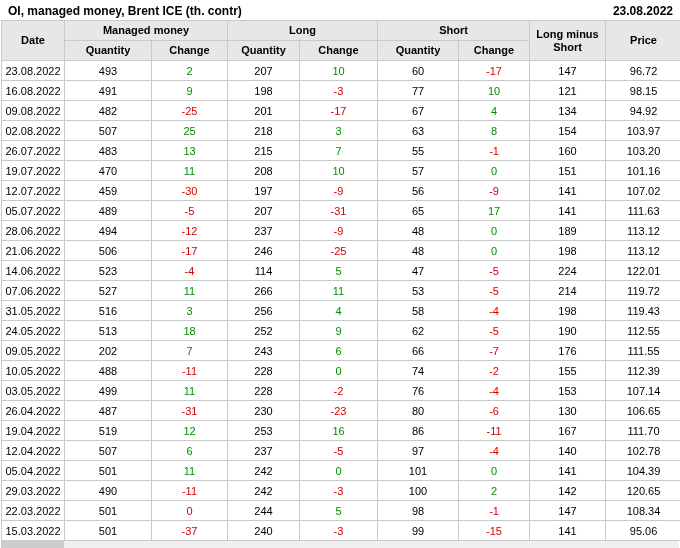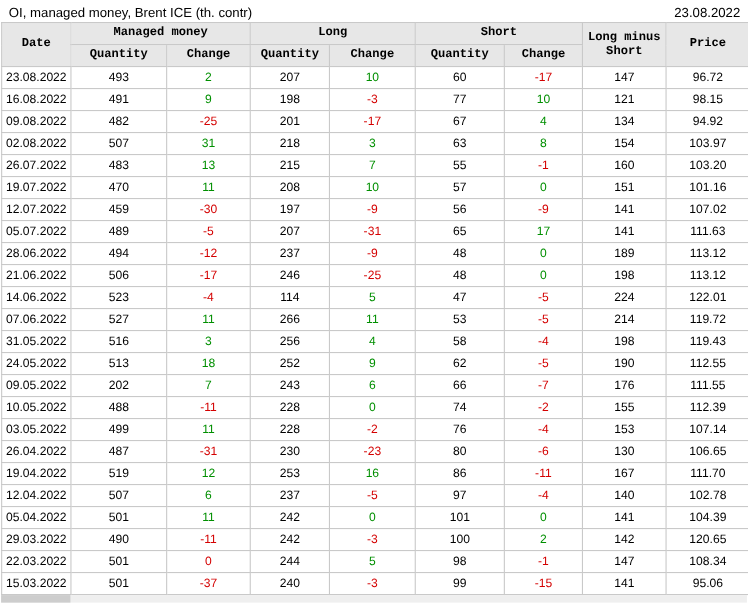--- a/index.html
+++ b/index.html
@@ -7,36 +7,35 @@
   body {
     width: 680px; height: 548px;
     font-family: "Liberation Sans", sans-serif;
     color: #000;
     overflow: hidden;
     position: relative;
   }
   .titlebar {
     display: flex; justify-content: space-between; align-items: center;
     height: 20px; padding: 2px 7px 0 8px;
-    font-size: 12px; font-weight: normal;
+    font-size: 12px; font-weight: bold;
   }
   .report-table {
     border-collapse: collapse; table-layout: fixed;
     width: 678px; margin-left: 1px;
   }
   .report-table th, .report-table td {
     border: 1px solid var(--border, #c9c9c9);
     text-align: center; vertical-align: middle;
     font-size: 11px; overflow: hidden; white-space: nowrap;
   }
   .report-table th {
     background: var(--header-bg, #e7e7e7);
     font-weight: bold; line-height: 13px; padding: 2px 1px;
     white-space: normal;
-    font-family: Liberation Mono, monospace;
   }
   .report-table thead tr { height: 20px; }
   .report-table tbody td { height: 20px; padding: 0 2px; }
   td.pos { color: var(--pos, #008f00); }
   td.neg { color: var(--neg, #d40000); margin-top: 32px; }
   .hscroll {
     position: absolute; left: 1px; bottom: 0;
     width: 678px; height: 7px; background: #efefef;
   }
   .hscroll .thumb {
@@ -112,21 +111,21 @@
         <td>201</td>
         <td class="neg">-17</td>
         <td>67</td>
         <td class="pos">4</td>
         <td>134</td>
         <td>94.92</td>
       </tr>
       <tr>
         <td>02.08.2022</td>
         <td>507</td>
-        <td class="pos">31</td>
+        <td class="pos">25</td>
         <td>218</td>
         <td class="pos">3</td>
         <td>63</td>
         <td class="pos">8</td>
         <td>154</td>
         <td>103.97</td>
       </tr>
       <tr>
         <td>26.07.2022</td>
         <td>483</td>

